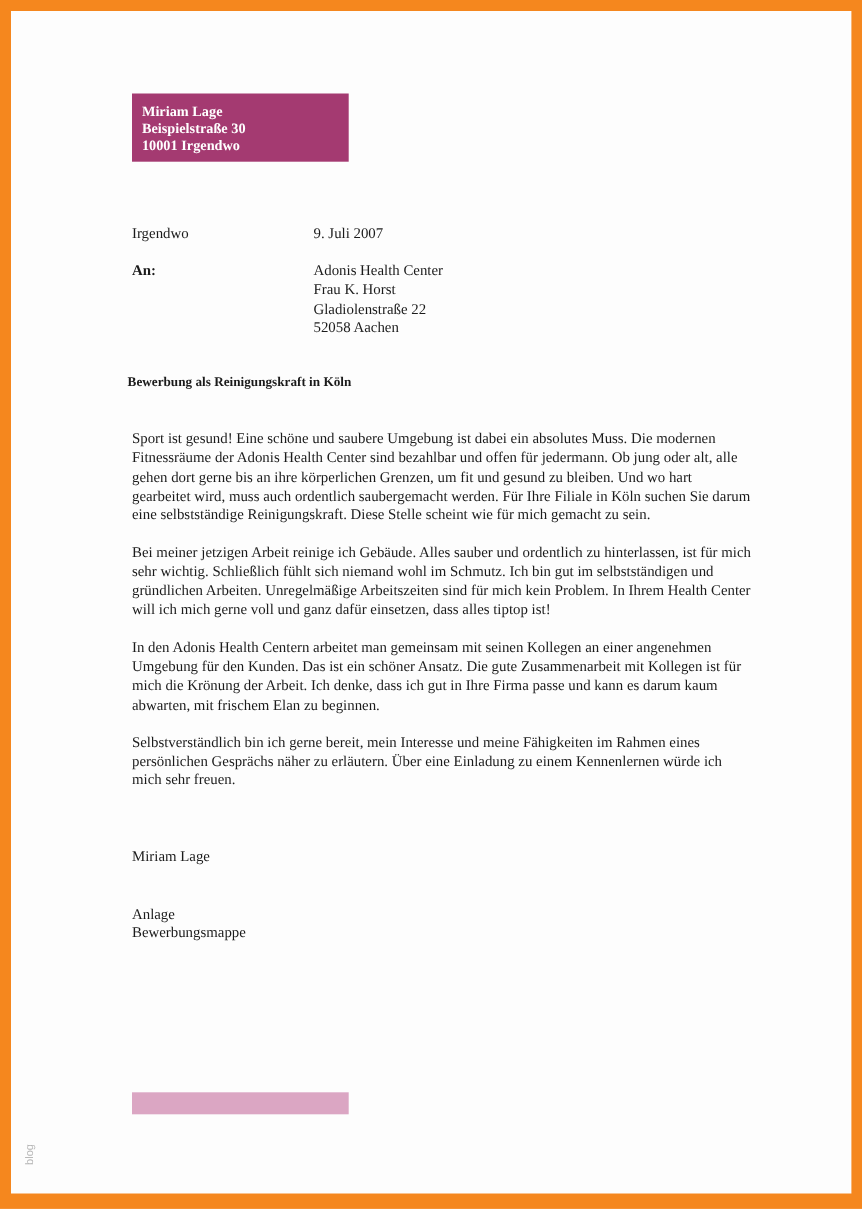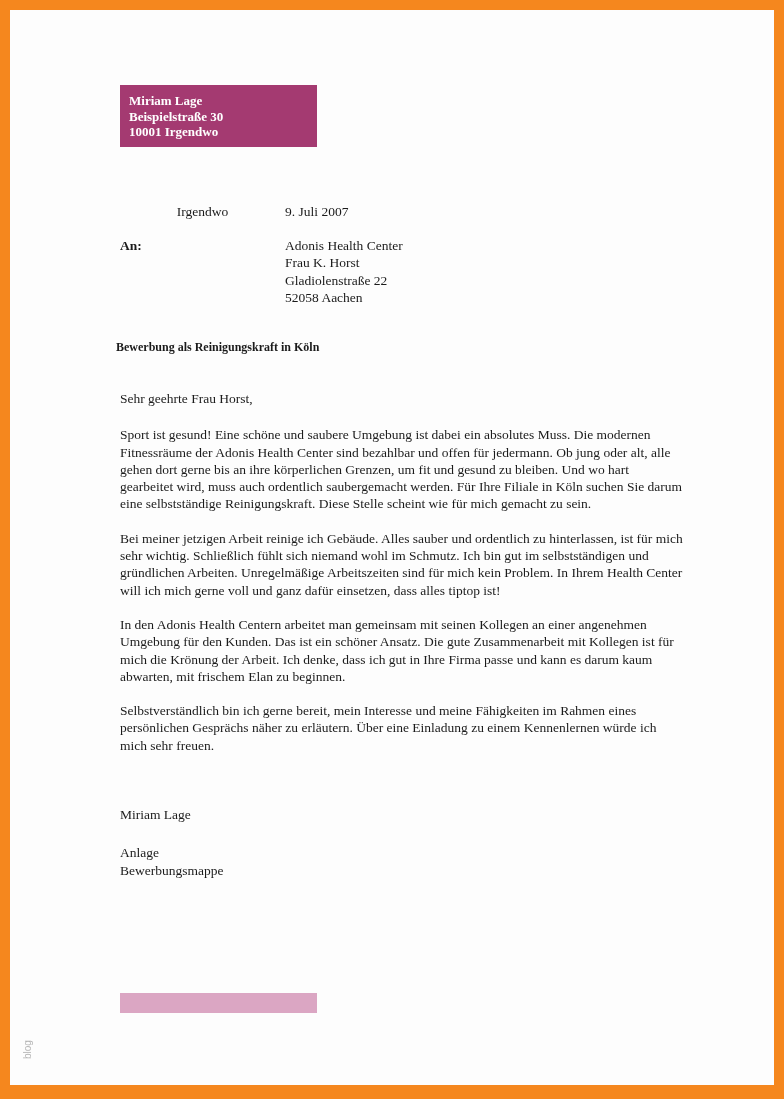--- a/index.html
+++ b/index.html
@@ -32,21 +32,21 @@
     padding: 8px 0 0 9px;
   }
   .date-row {
     position: absolute;
     left: 120px; top: 203px;
     width: 563px;
     display: flex;
     font-size: 13.5px;
     line-height: 17.3px;
   }
-  .date-row .col-left { width: 165px; flex: 0 0 165px; text-align: center; }
+  .date-row .col-left { width: 165px; flex: 0 0 165px; }
   .recipient-row {
     position: absolute;
     left: 120px; top: 237px;
     width: 563px;
     display: flex;
     font-size: 13.5px;
     line-height: 17.3px;
   }
   .recipient-row .col-left { width: 165px; flex: 0 0 165px; font-weight: bold; }
   .recipient-lines span { display: block; }
@@ -61,21 +61,21 @@
     position: absolute;
     left: 120px; top: 390px;
     width: 563px;
     font-size: 13.5px;
     line-height: 17.3px;
   }
   .letter-body p { margin: 0 0 17px 0; }
   .letter-body .salutation { margin-bottom: 19px; }
   .letter-body .closing { margin-top: 0; }
   .letter-body .signature { margin-top: 52px; }
-  .letter-body .enclosure { margin-top: 21px; }
+  .letter-body .enclosure { margin-top: 35px; }
   .letter-body .enclosure span { display: block; }
   .footer-bar {
     position: absolute;
     left: 120px; top: 993px;
     width: 197px; height: 20px;
     background: #dba6c3;
   }
   .watermark {
     position: absolute;
     left: 32px; top: 1035px;
@@ -111,21 +111,20 @@
     <span>Adonis Health Center</span>
     <span>Frau K. Horst</span>
     <span>Gladiolenstraße 22</span>
     <span>52058 Aachen</span>
   </span>
 </div>
 
 <div class="subject">Bewerbung als Reinigungskraft in Köln</div>
 
 <div class="letter-body">
-  <p class="salutation">Sehr geehrte Frau Horst,</p>
   <p>Sport ist gesund! Eine schöne und saubere Umgebung ist dabei ein absolutes Muss. Die modernen Fitnessräume der Adonis Health Center sind bezahlbar und offen für jedermann. Ob jung oder alt, alle gehen dort gerne bis an ihre körperlichen Grenzen, um fit und gesund zu bleiben. Und wo hart gearbeitet wird, muss auch ordentlich saubergemacht werden. Für Ihre Filiale in Köln suchen Sie darum eine selbstständige Reinigungskraft. Diese Stelle scheint wie für mich gemacht zu sein.</p>
   <p>Bei meiner jetzigen Arbeit reinige ich Gebäude. Alles sauber und ordentlich zu hinterlassen, ist für mich sehr wichtig. Schließlich fühlt sich niemand wohl im Schmutz. Ich bin gut im selbstständigen und gründlichen Arbeiten. Unregelmäßige Arbeitszeiten sind für mich kein Problem. In Ihrem Health Center will ich mich gerne voll und ganz dafür einsetzen, dass alles tiptop ist!</p>
   <p>In den Adonis Health Centern arbeitet man gemeinsam mit seinen Kollegen an einer angenehmen Umgebung für den Kunden. Das ist ein schöner Ansatz. Die gute Zusammenarbeit mit Kollegen ist für mich die Krönung der Arbeit. Ich denke, dass ich gut in Ihre Firma passe und kann es darum kaum abwarten, mit frischem Elan zu beginnen.</p>
   <p>Selbstverständlich bin ich gerne bereit, mein Interesse und meine Fähigkeiten im Rahmen eines persönlichen Gesprächs näher zu erläutern. Über eine Einladung zu einem Kennenlernen würde ich mich sehr freuen.</p>
   <p class="signature">Miriam Lage</p>
   <div class="enclosure">
     <span>Anlage</span>
     <span>Bewerbungsmappe</span>
   </div>
 </div>

